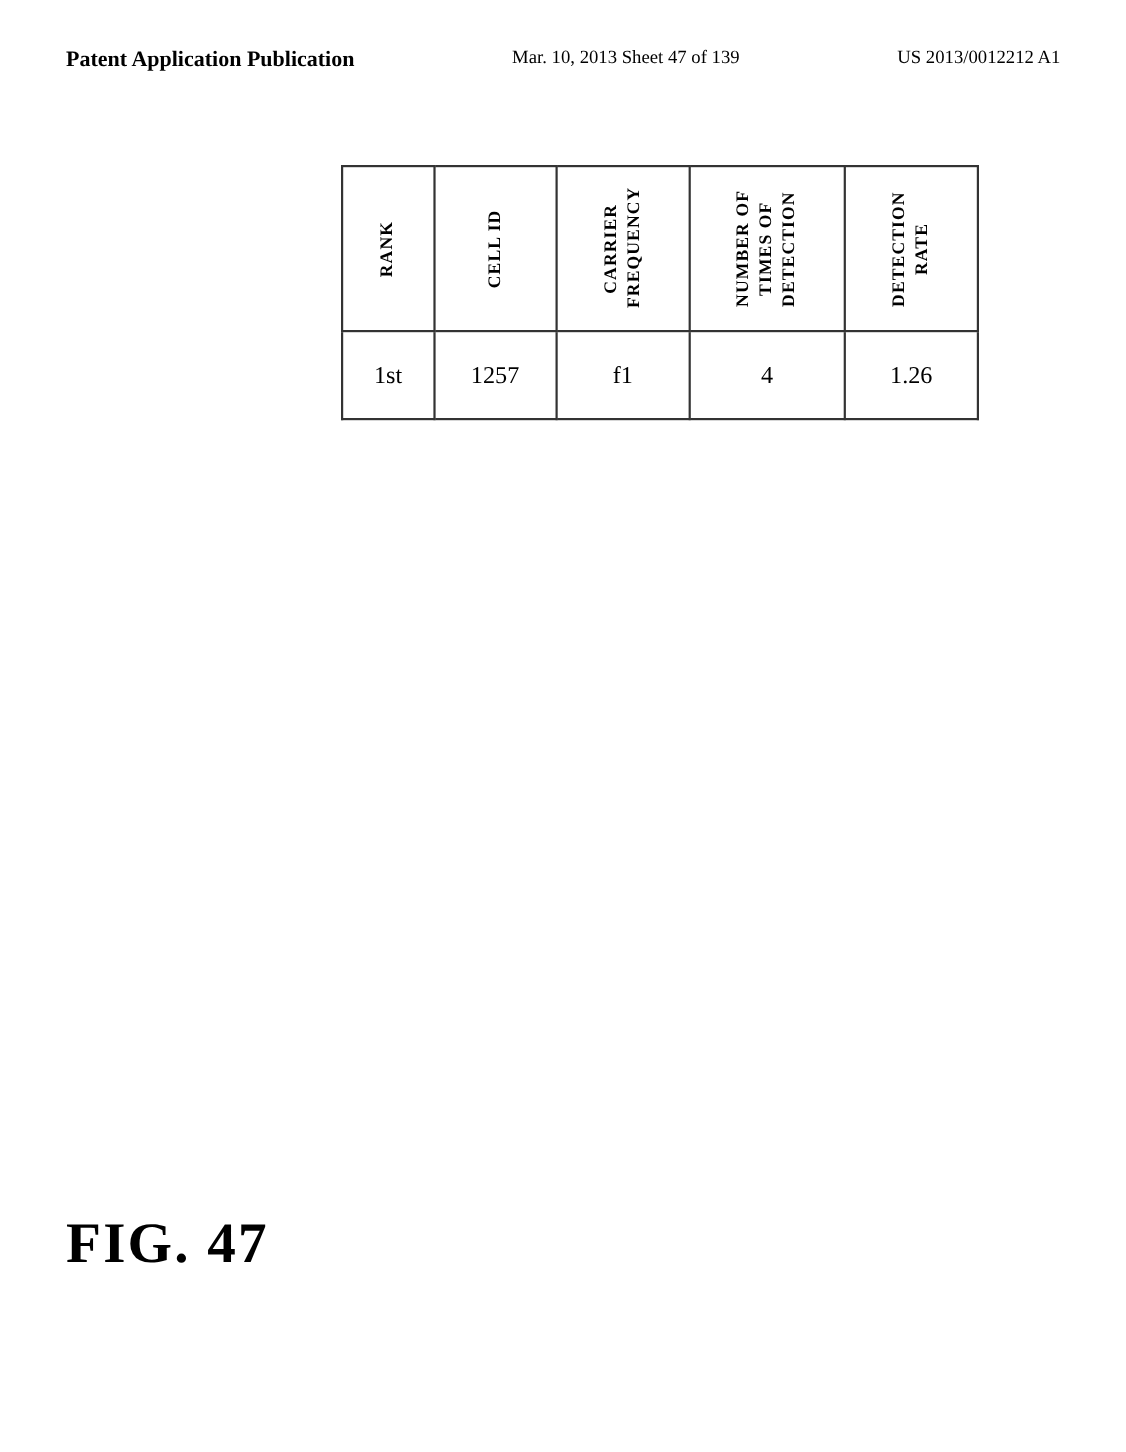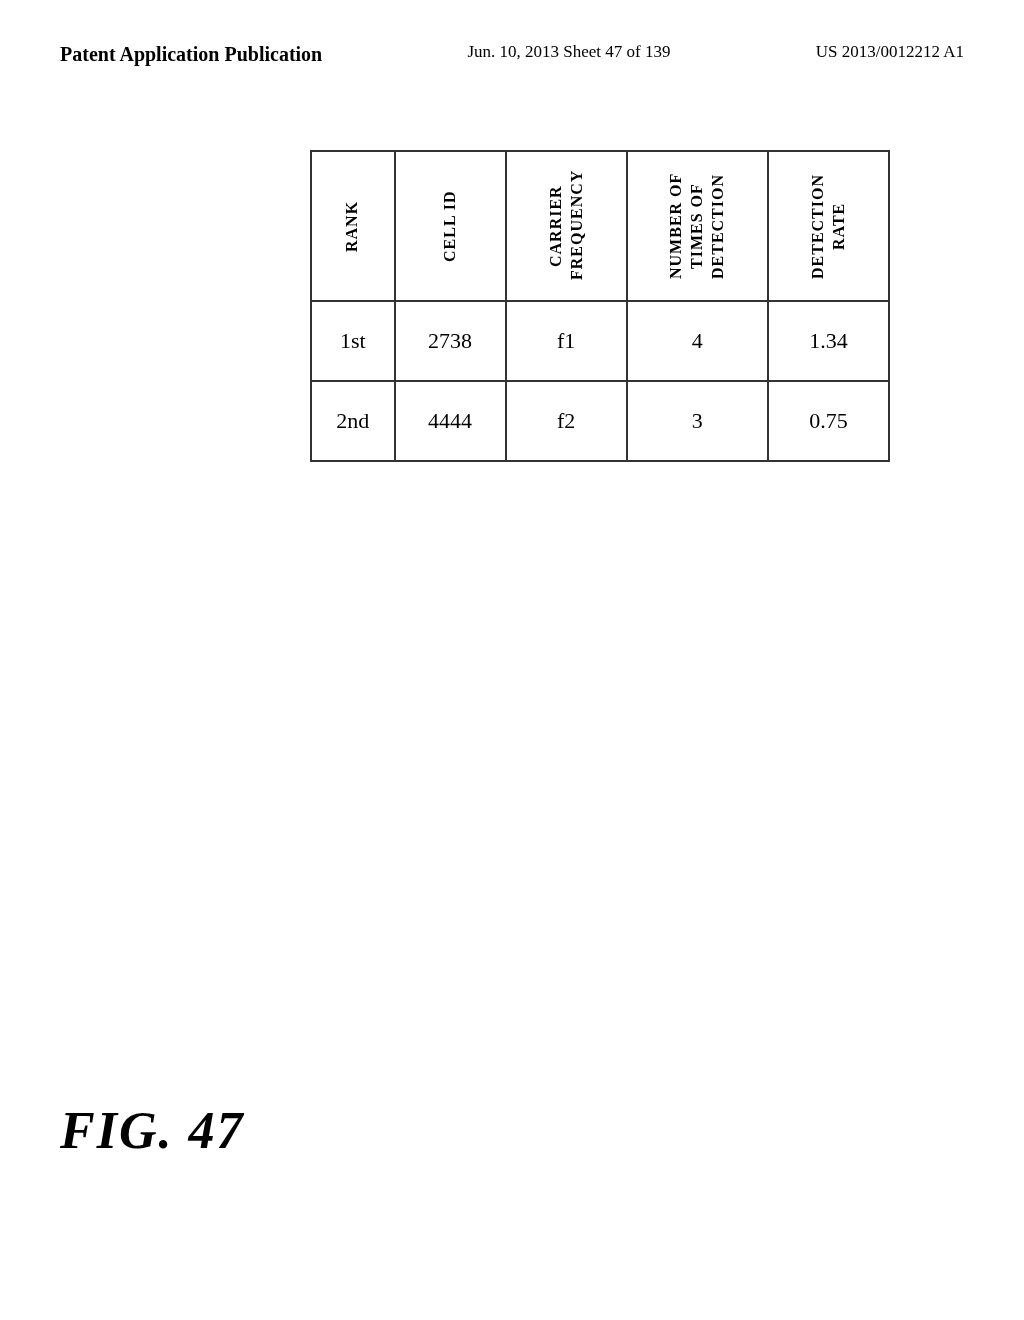--- a/index.html
+++ b/index.html
@@ -40,21 +40,20 @@
       font-size: 17px;
       text-align: center;
       line-height: 1.4;
     }
 
     .fig-label {
       position: absolute;
       left: 60px;
       bottom: 160px;
       font-size: 52px;
-      font-style: italic;
       font-weight: bold;
       letter-spacing: 2px;
     }
 
     .table-container {
       position: absolute;
       left: 310px;
       top: 150px;
       width: 580px;
     }
@@ -93,21 +92,21 @@
     .col-cell { width: 120px; }
     .col-carrier { width: 130px; }
     .col-number { width: 150px; }
     .col-detection { width: 130px; }
   </style>
 </head>
 <body>
 
 <div class="header">
   <div class="header-left">Patent Application Publication</div>
-  <div class="header-center">Jun. 10, 2013  Sheet 47 of 139</div>
+  <div class="header-center">Mar. 10, 2013  Sheet 47 of 139</div>
   <div class="header-right">US 2013/0012212 A1</div>
 </div>
 
 <div class="table-container">
   <table>
     <thead>
       <tr>
         <th class="col-rank">
           <span>RANK</span>
         </th>
@@ -121,29 +120,22 @@
           <span>NUMBER OF TIMES OF DETECTION</span>
         </th>
         <th class="col-detection">
           <span>DETECTION RATE</span>
         </th>
       </tr>
     </thead>
     <tbody>
       <tr>
         <td>1st</td>
-        <td>2738</td>
+        <td>1257</td>
         <td>f1</td>
         <td>4</td>
-        <td>1.34</td>
-      </tr>
-      <tr>
-        <td>2nd</td>
-        <td>4444</td>
-        <td>f2</td>
-        <td>3</td>
-        <td>0.75</td>
+        <td>1.26</td>
       </tr>
     </tbody>
   </table>
 </div>
 
 <div class="fig-label">FIG. 47</div>
 
 </body></html>

